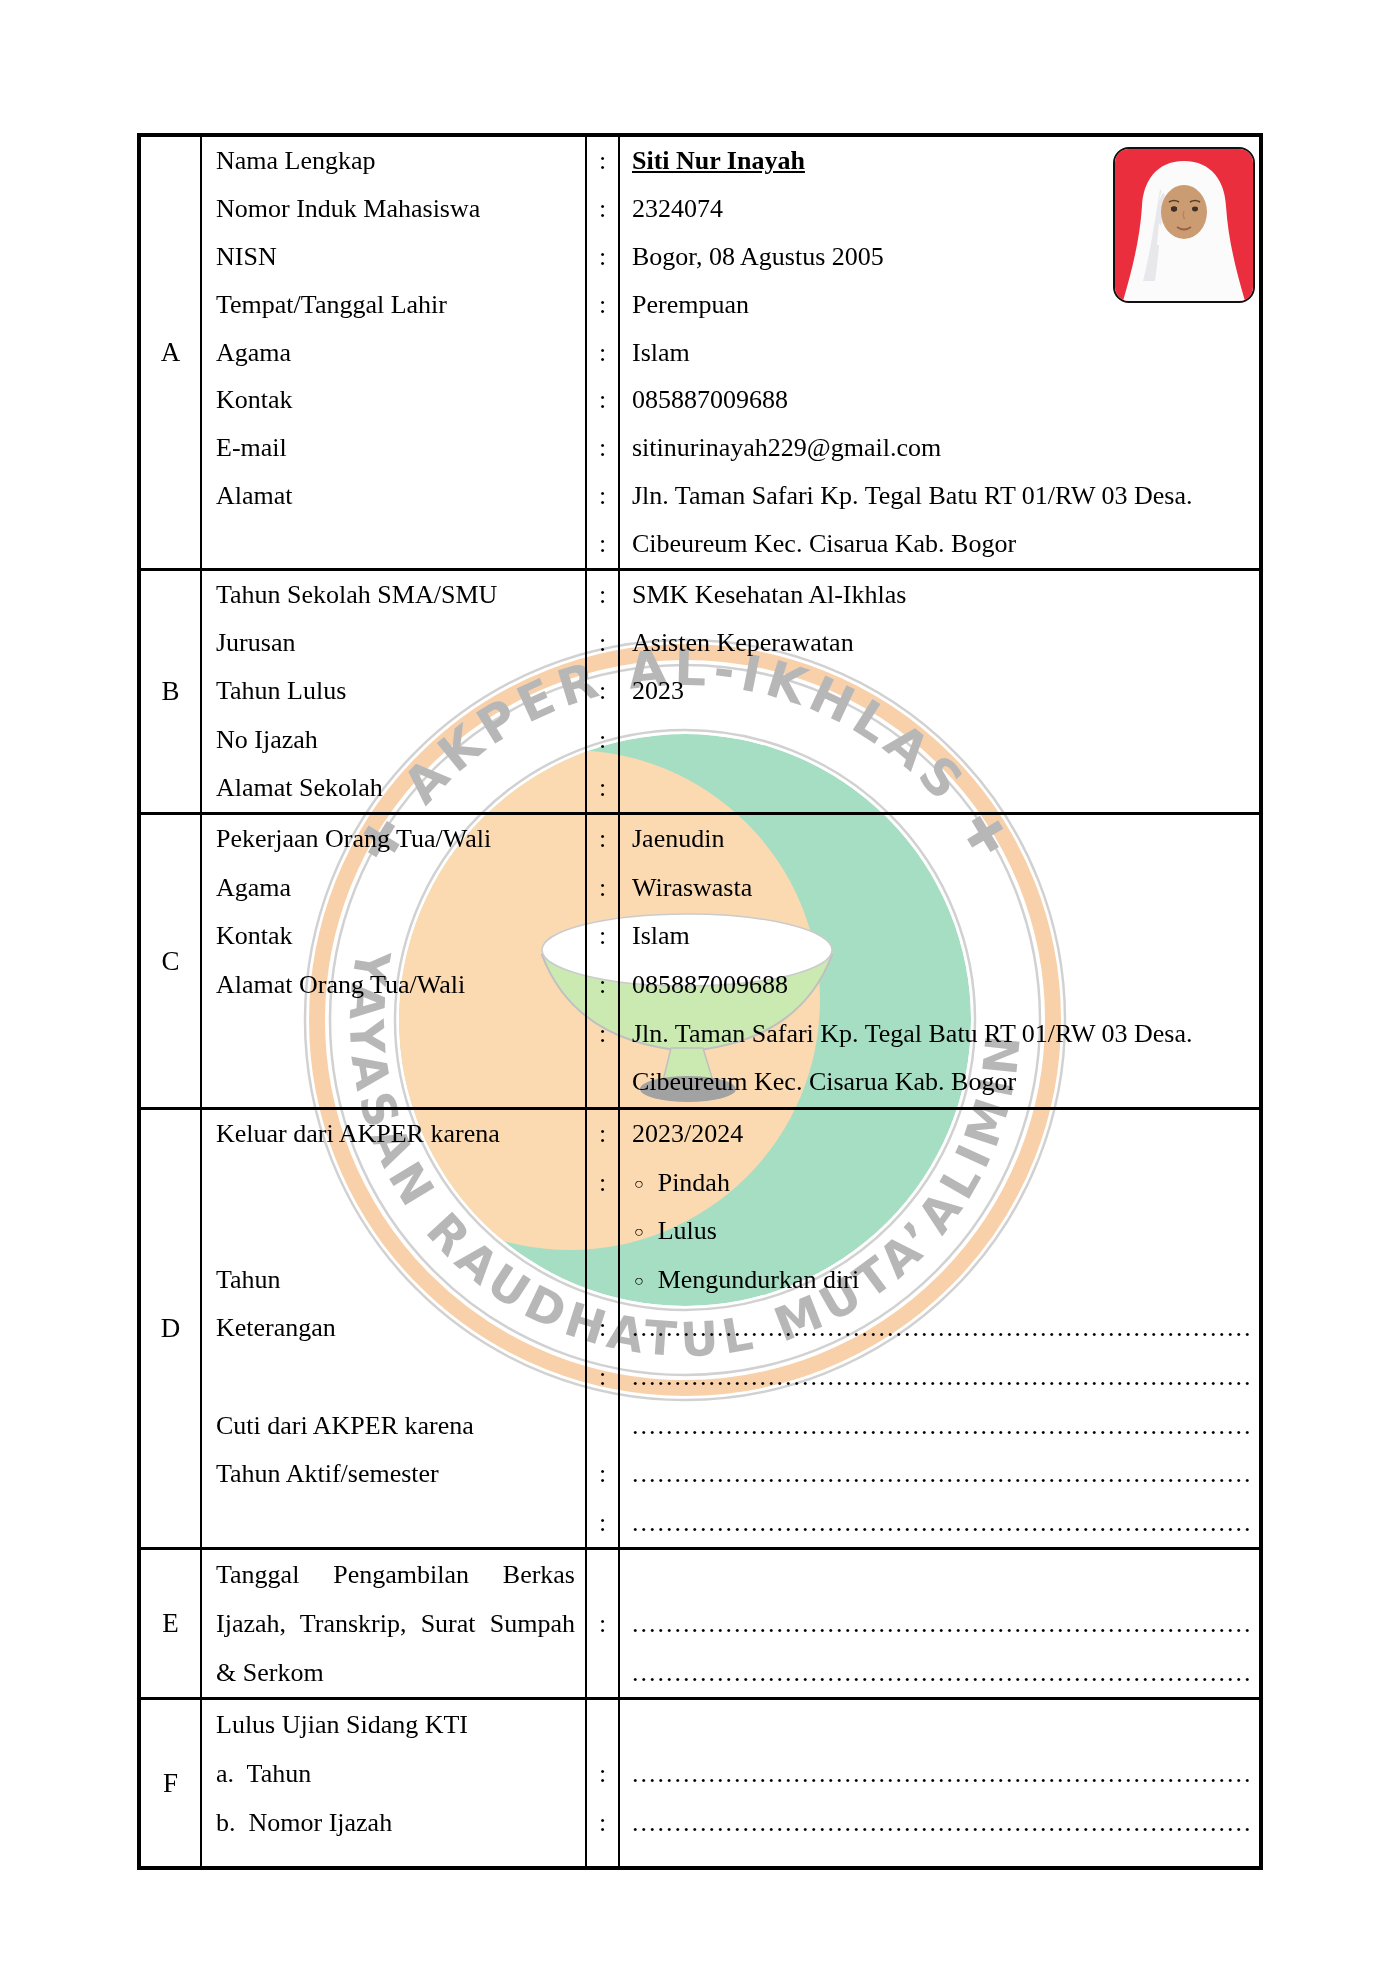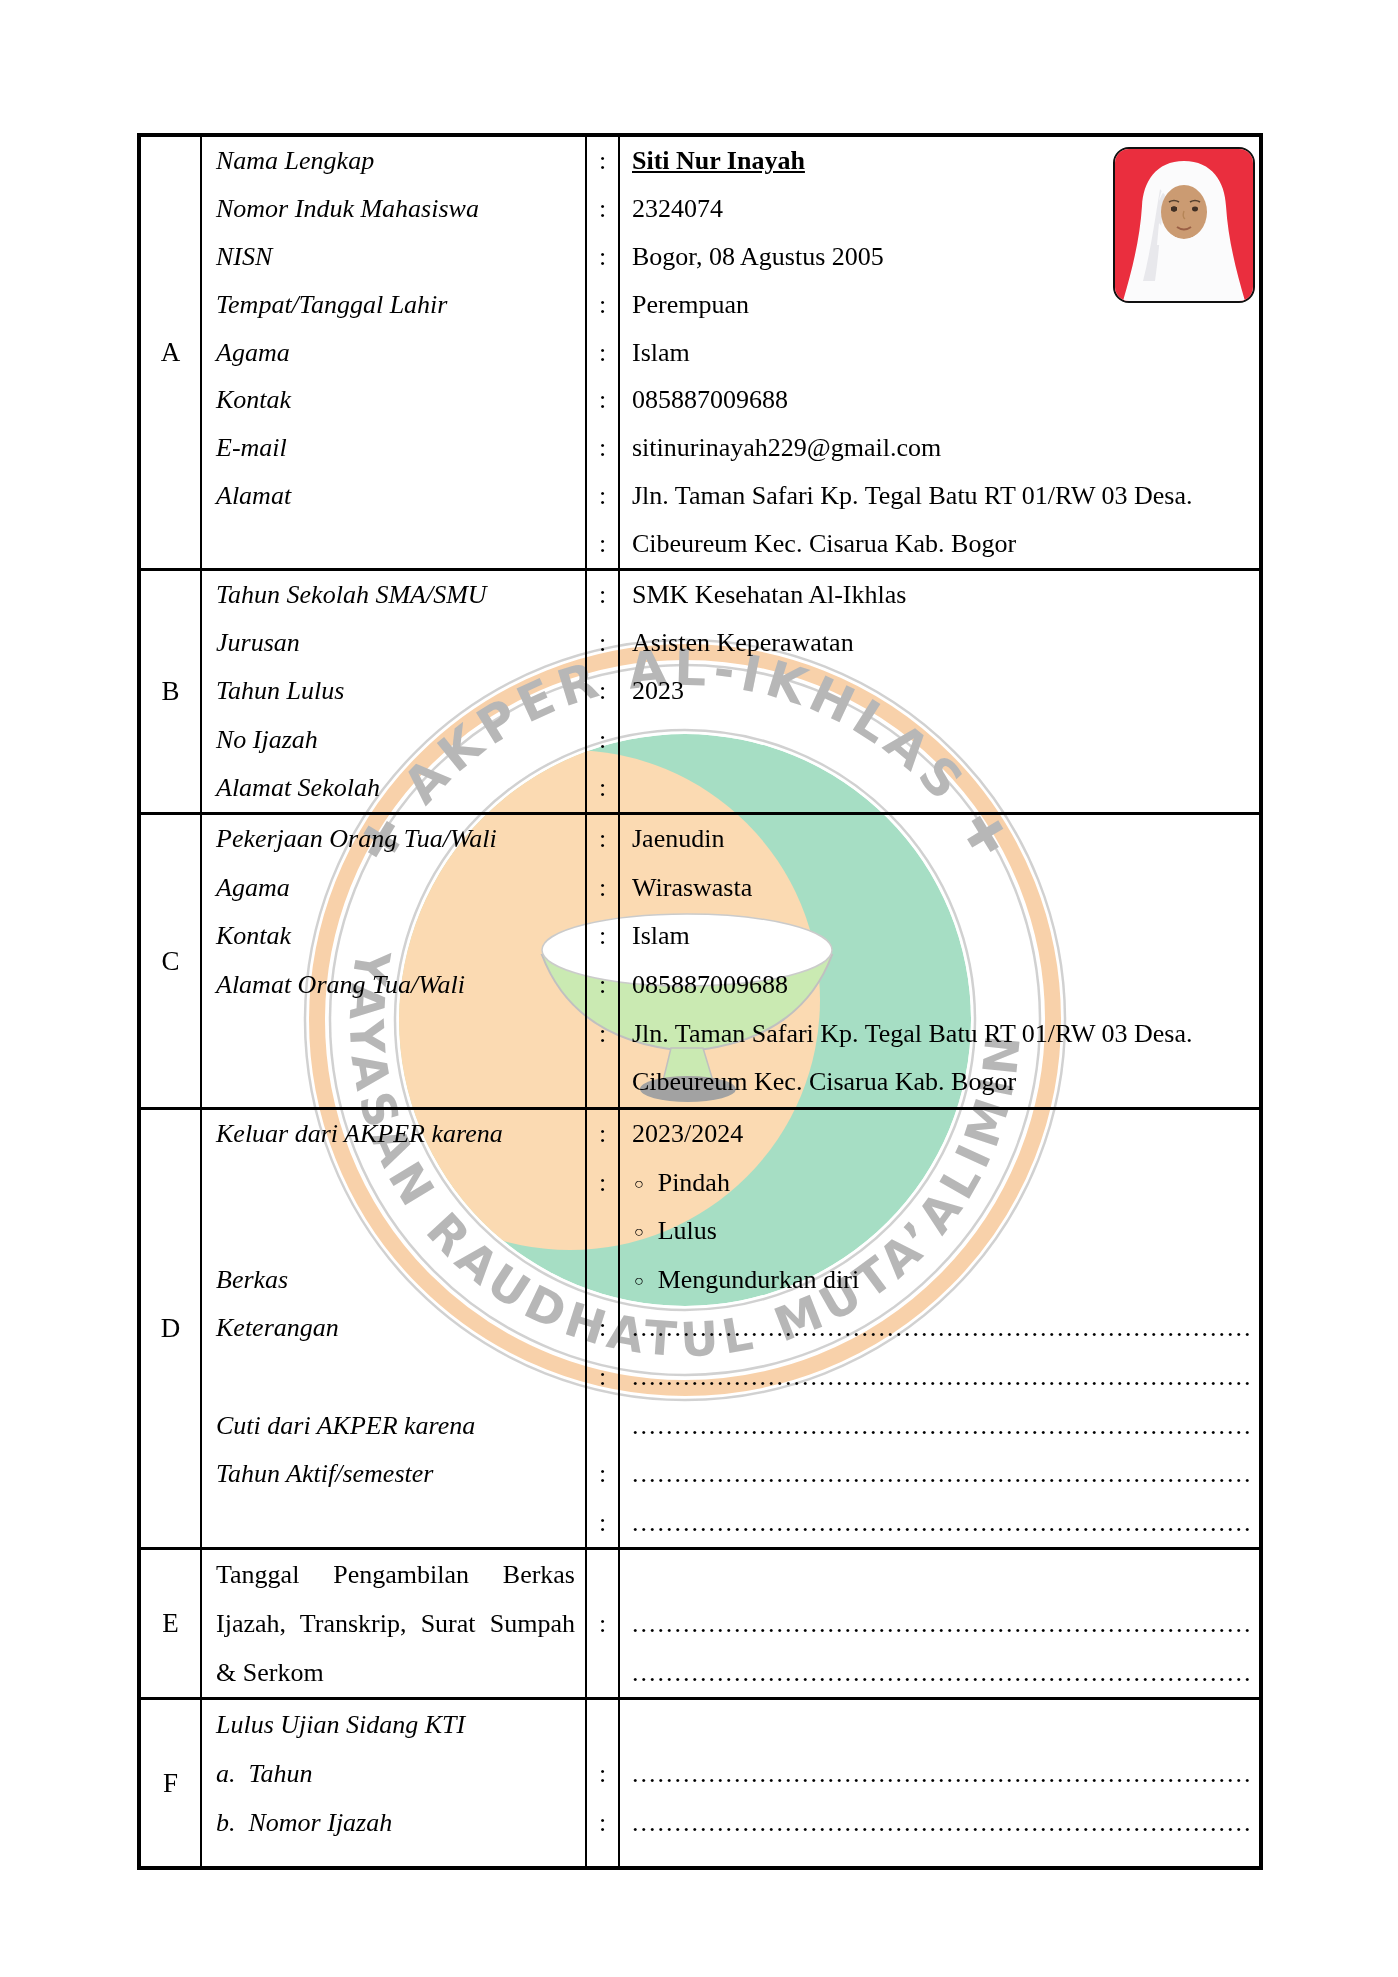--- a/index.html
+++ b/index.html
@@ -15,21 +15,21 @@
          z-index:1; background:transparent; }
   .sec { display:flex; box-sizing:border-box; }
   .sec + .sec { border-top:3px solid #000; }
   .col { box-sizing:border-box; }
   .letter { width:61px; border-right:2px solid #000; display:flex; align-items:center;
             justify-content:center; font-size:27px; }
   .labels { width:383px; padding-left:14px; padding-right:10px; }
   .colons { width:35px; border-left:2px solid #000; border-right:2px solid #000; text-align:center; }
   .values { flex:1; padding-left:12px; padding-right:8px; overflow:hidden; }
   .ln { height:var(--rh); line-height:var(--rh); font-size:26px; white-space:nowrap; overflow:hidden; }
-  .labels .ln { overflow:visible;font-style:italic; }
+  .labels .ln { overflow:visible; }
   .bold { font-weight:bold;text-decoration:underline; }
   .dots { letter-spacing:2px; }
   .radio { display:inline-block; font-size:16px; vertical-align:2px; margin:0 14px 0 2px; }
   .para { font-size:26px; line-height:var(--rh); text-align:justify; }
 
   
   .photo { position:absolute; left:1113px; top:147px; width:142px; height:156px;
            border:2px solid #101010; border-radius:16px; overflow:hidden; z-index:2;
            box-sizing:border-box; }
 </style>
@@ -168,21 +168,21 @@
     </div>
 
     <div class="sec" style="height:440px; --rh:48.6px;">
       <div class="col letter">
           <span>D</span>
         </div>
       <div class="col labels">
         <div class="ln">Keluar dari AKPER karena</div>
         <div class="ln"></div>
         <div class="ln"></div>
-        <div class="ln">Berkas</div>
+        <div class="ln">Tahun</div>
         <div class="ln">Keterangan</div>
         <div class="ln"></div>
         <div class="ln">Cuti dari AKPER karena</div>
         <div class="ln">Tahun Aktif/semester</div>
       </div>
       <div class="col colons">
         <div class="ln">:</div>
         <div class="ln">:</div>
         <div class="ln"></div>
         <div class="ln"></div>

